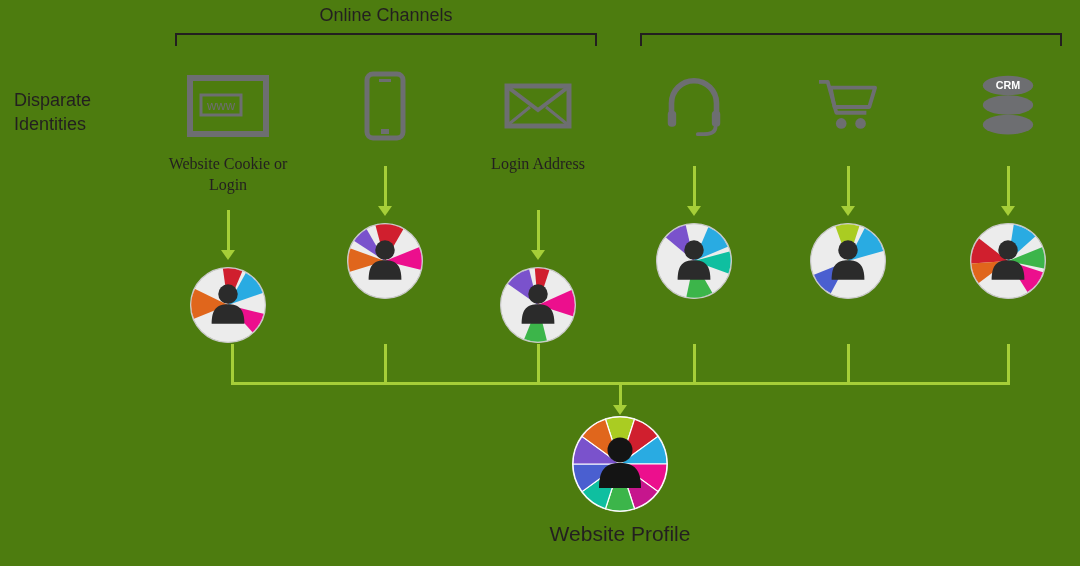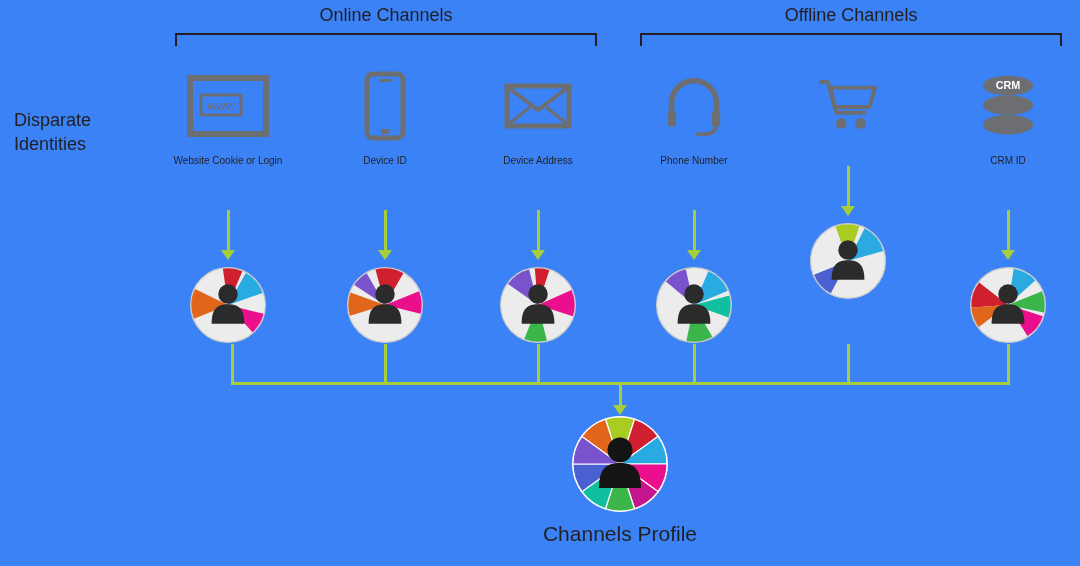--- a/index.html
+++ b/index.html
@@ -1,30 +1,30 @@
 <!DOCTYPE html>
 <html style="--green: #a6ce38; --gray: #6d6e71; --ink: #231f20;"><head>
 <meta charset="utf-8">
 <style>
   * { margin:0; padding:0; box-sizing:border-box; }
   html,body { background:#fff; }
   body { font-family:"Liberation Sans", sans-serif; color:var(--ink,#231f20); }
-  .canvas { position:relative; width:1080px; height:566px; background:#3b82f6; overflow:hidden; }
+  .canvas { position:relative; width:1080px; height:566px; background:#4d7c0f; overflow:hidden; }
 
   .group-title { position:absolute; top:5px; text-align:center; font-size:18px; }
   .bracket { position:absolute; top:33px; height:13px;
              border-top:2.5px solid var(--ink,#231f20);
              border-left:2.5px solid var(--ink,#231f20);
              border-right:2.5px solid var(--ink,#231f20); }
 
-  .side-label { position:absolute; left:14px; width:122px; font-size:18px; line-height:1.35;margin-top:20px; }
+  .side-label { position:absolute; left:14px; width:122px; font-size:18px; line-height:1.35; }
 
   .col { position:absolute; top:60px; width:156px; display:flex; flex-direction:column; align-items:center; }
   .icon-box { height:92px; display:flex; align-items:center; justify-content:flex-start; }
-  .chan-label { height:44px; padding-top:2px; width:134px; text-align:center; font-size:10px; line-height:1.3; }
+  .chan-label { height:44px; padding-top:2px; width:134px; text-align:center; font-size:16px; line-height:1.3;font-family:Liberation Serif, serif; }
 
   .arrow { margin-top:14px; height:50px; display:flex; flex-direction:column; align-items:center; }
   .arrow-line { width:3px; height:40px; background:var(--green,#a6ce38); }
   .arrow-head { width:0; height:0; border-left:7px solid transparent; border-right:7px solid transparent;
                 border-top:10px solid var(--green,#a6ce38); }
 
   .fragment { margin-top:6px; width:78px; height:78px; }
 
   .stub  { position:absolute; width:3px; background:var(--green,#a6ce38); }
   .hline { position:absolute; height:3px; background:var(--green,#a6ce38); }
@@ -37,21 +37,20 @@
   .icon-text { fill:var(--gray,#6d6e71); font-family:"Liberation Sans",sans-serif; font-size:13px; text-anchor:middle; }
   .db-text { fill:#fff; font-family:"Liberation Sans",sans-serif; font-size:11.5px; font-weight:bold; text-anchor:middle; }
 </style>
 </head>
 <body>
 
 <div class="canvas">
 
   <div class="group-title" style="left:175px;width:422px">Online Channels</div>
   <div class="bracket" style="left:175px;width:422px"></div>
-  <div class="group-title" style="left:640px;width:422px">Offline Channels</div>
   <div class="bracket" style="left:640px;width:422px"></div>
 
   <div class="side-label" style="top:88px">Disparate Identities</div>
 
   <div class="col" style="left:150px">
     <div class="icon-box">
       <svg width="84" height="64" viewBox="0 0 84 64">
         <rect class="st" x="4" y="4" width="76" height="56" stroke-width="6"></rect>
         <rect class="st" x="15" y="21" width="40" height="20" stroke-width="3"></rect>
         <text class="icon-text" x="35" y="36">www</text>
@@ -78,21 +77,20 @@
   </div>
 
   <div class="col" style="left:307px">
     <div class="icon-box">
       <svg width="44" height="72" viewBox="0 0 44 72">
         <rect class="st" x="4" y="4" width="36" height="64" rx="6" stroke-width="5"></rect>
         <rect class="fl" x="16" y="9" width="12" height="3"></rect>
         <rect class="fl" x="18" y="59" width="8" height="5"></rect>
       </svg>
     </div>
-    <div class="chan-label">Device ID</div>
     <div class="arrow">
         <div class="arrow-line"></div>
         <div class="arrow-head"></div>
       </div>
     <svg class="fragment" viewBox="0 0 100 100">
       <circle cx="50" cy="50" r="48" fill="#ececec" stroke="#c9c9c9" stroke-width="1.5"></circle>
       <g>
           <path d="M 50 50 L 37.84 4.60 A 47 47 0 0 1 73.50 9.30 Z" fill="#d01f2e"></path>
           <path d="M 50 50 L 93.58 32.39 A 47 47 0 0 1 95.60 61.37 Z" fill="#ec0f8d"></path>
           <path d="M 50 50 L 5.05 63.74 A 47 47 0 0 1 5.83 33.93 Z" fill="#e0661c"></path>
@@ -106,21 +104,21 @@
   </div>
 
   <div class="col" style="left:460px">
     <div class="icon-box">
       <svg width="70" height="48" viewBox="0 0 70 48">
         <rect class="st" x="4" y="4" width="62" height="40" stroke-width="5"></rect>
         <path class="st" d="M6 6 L35 28 L64 6" stroke-width="4"></path>
         <path class="st" d="M6 42 L27 25 M64 42 L43 25" stroke-width="3"></path>
       </svg>
     </div>
-    <div class="chan-label">Device Address</div>
+    <div class="chan-label">Login Address</div>
     <div class="arrow">
         <div class="arrow-line"></div>
         <div class="arrow-head"></div>
       </div>
     <svg class="fragment" viewBox="0 0 100 100">
       <circle cx="50" cy="50" r="48" fill="#ececec" stroke="#c9c9c9" stroke-width="1.5"></circle>
       <g>
           <path d="M 50 50 L 11.50 23.04 A 47 47 0 0 1 38.63 4.40 Z" fill="#7a52cc"></path>
           <path d="M 50 50 L 45.90 3.18 A 47 47 0 0 1 64.52 5.30 Z" fill="#d01f2e"></path>
           <path d="M 50 50 L 92.94 30.88 A 47 47 0 0 1 94.70 64.52 Z" fill="#ec0f8d"></path>
@@ -135,21 +133,20 @@
 
   <div class="col" style="left:616px">
     <div class="icon-box">
       <svg width="60" height="64" viewBox="0 0 64 66">
         <path class="st" d="M8 44 L8 30 A24 24 0 0 1 56 30 L56 44" stroke-width="6" stroke-linecap="round"></path>
         <rect class="fl" x="4" y="38" width="9" height="17" rx="4"></rect>
         <rect class="fl" x="51" y="38" width="9" height="17" rx="4"></rect>
         <path class="st" d="M55 55 Q55 63 42 63 L36 63" stroke-width="4" stroke-linecap="round"></path>
       </svg>
     </div>
-    <div class="chan-label">Phone Number</div>
     <div class="arrow">
         <div class="arrow-line"></div>
         <div class="arrow-head"></div>
       </div>
     <svg class="fragment" viewBox="0 0 100 100">
       <circle cx="50" cy="50" r="48" fill="#ececec" stroke="#c9c9c9" stroke-width="1.5"></circle>
       <g>
           <path d="M 50 50 L 14.00 19.79 A 47 47 0 0 1 39.43 4.20 Z" fill="#7a52cc"></path>
           <path d="M 50 50 L 68.36 6.74 A 47 47 0 0 1 93.26 31.64 Z" fill="#29abe2"></path>
           <path d="M 50 50 L 95.40 37.84 A 47 47 0 0 1 94.17 66.07 Z" fill="#0fbfa0"></path>
@@ -191,21 +188,20 @@
 
   <div class="col" style="left:930px">
     <div class="icon-box">
       <svg width="56" height="64" viewBox="0 0 60 68">
         <ellipse class="fl" cx="30" cy="54" rx="27" ry="10.5" stroke="#fff" stroke-width="2.5"></ellipse>
         <ellipse class="fl" cx="30" cy="33" rx="27" ry="10.5" stroke="#fff" stroke-width="2.5"></ellipse>
         <ellipse class="fl" cx="30" cy="12" rx="27" ry="10.5" stroke="#fff" stroke-width="2.5"></ellipse>
         <text class="db-text" x="30" y="16">CRM</text>
       </svg>
     </div>
-    <div class="chan-label">CRM ID</div>
     <div class="arrow">
         <div class="arrow-line"></div>
         <div class="arrow-head"></div>
       </div>
     <svg class="fragment" viewBox="0 0 100 100">
       <circle cx="50" cy="50" r="48" fill="#ececec" stroke="#c9c9c9" stroke-width="1.5"></circle>
       <g>
           <path d="M 50 50 L 3.11 53.28 A 47 47 0 0 1 12.96 21.06 Z" fill="#d01f2e"></path>
           <path d="M 50 50 L 12.46 78.29 A 47 47 0 0 1 3.11 53.28 Z" fill="#e0661c"></path>
           <path d="M 50 50 L 57.35 3.58 A 47 47 0 0 1 84.93 18.55 Z" fill="#29abe2"></path>
@@ -241,15 +237,15 @@
         <path d="M 50 50 L 35.48 94.70 A 47 47 0 0 1 11.98 77.63 Z" fill="#0fbfa0" stroke="#fff" stroke-width="1.2"></path>
         <path d="M 50 50 L 11.98 77.63 A 47 47 0 0 1 3.00 50.00 Z" fill="#4a5fd0" stroke="#fff" stroke-width="1.2"></path>
         <path d="M 50 50 L 3.00 50.00 A 47 47 0 0 1 11.98 22.37 Z" fill="#7a52cc" stroke="#fff" stroke-width="1.2"></path>
         <path d="M 50 50 L 11.98 22.37 A 47 47 0 0 1 35.48 5.30 Z" fill="#e0661c" stroke="#fff" stroke-width="1.2"></path>
       </g>
     <g fill="#141414">
       <circle cx="50" cy="36" r="12.5"></circle>
       <path d="M29 74 C29 55 36 49 50 49 C64 49 71 55 71 74 Z"></path>
     </g>
   </svg>
-  <div class="unified-label" style="left:470px;top:522px;width:300px">Channels Profile</div>
+  <div class="unified-label" style="left:470px;top:522px;width:300px">Website Profile</div>
 
 </div>
 
 </body></html>

